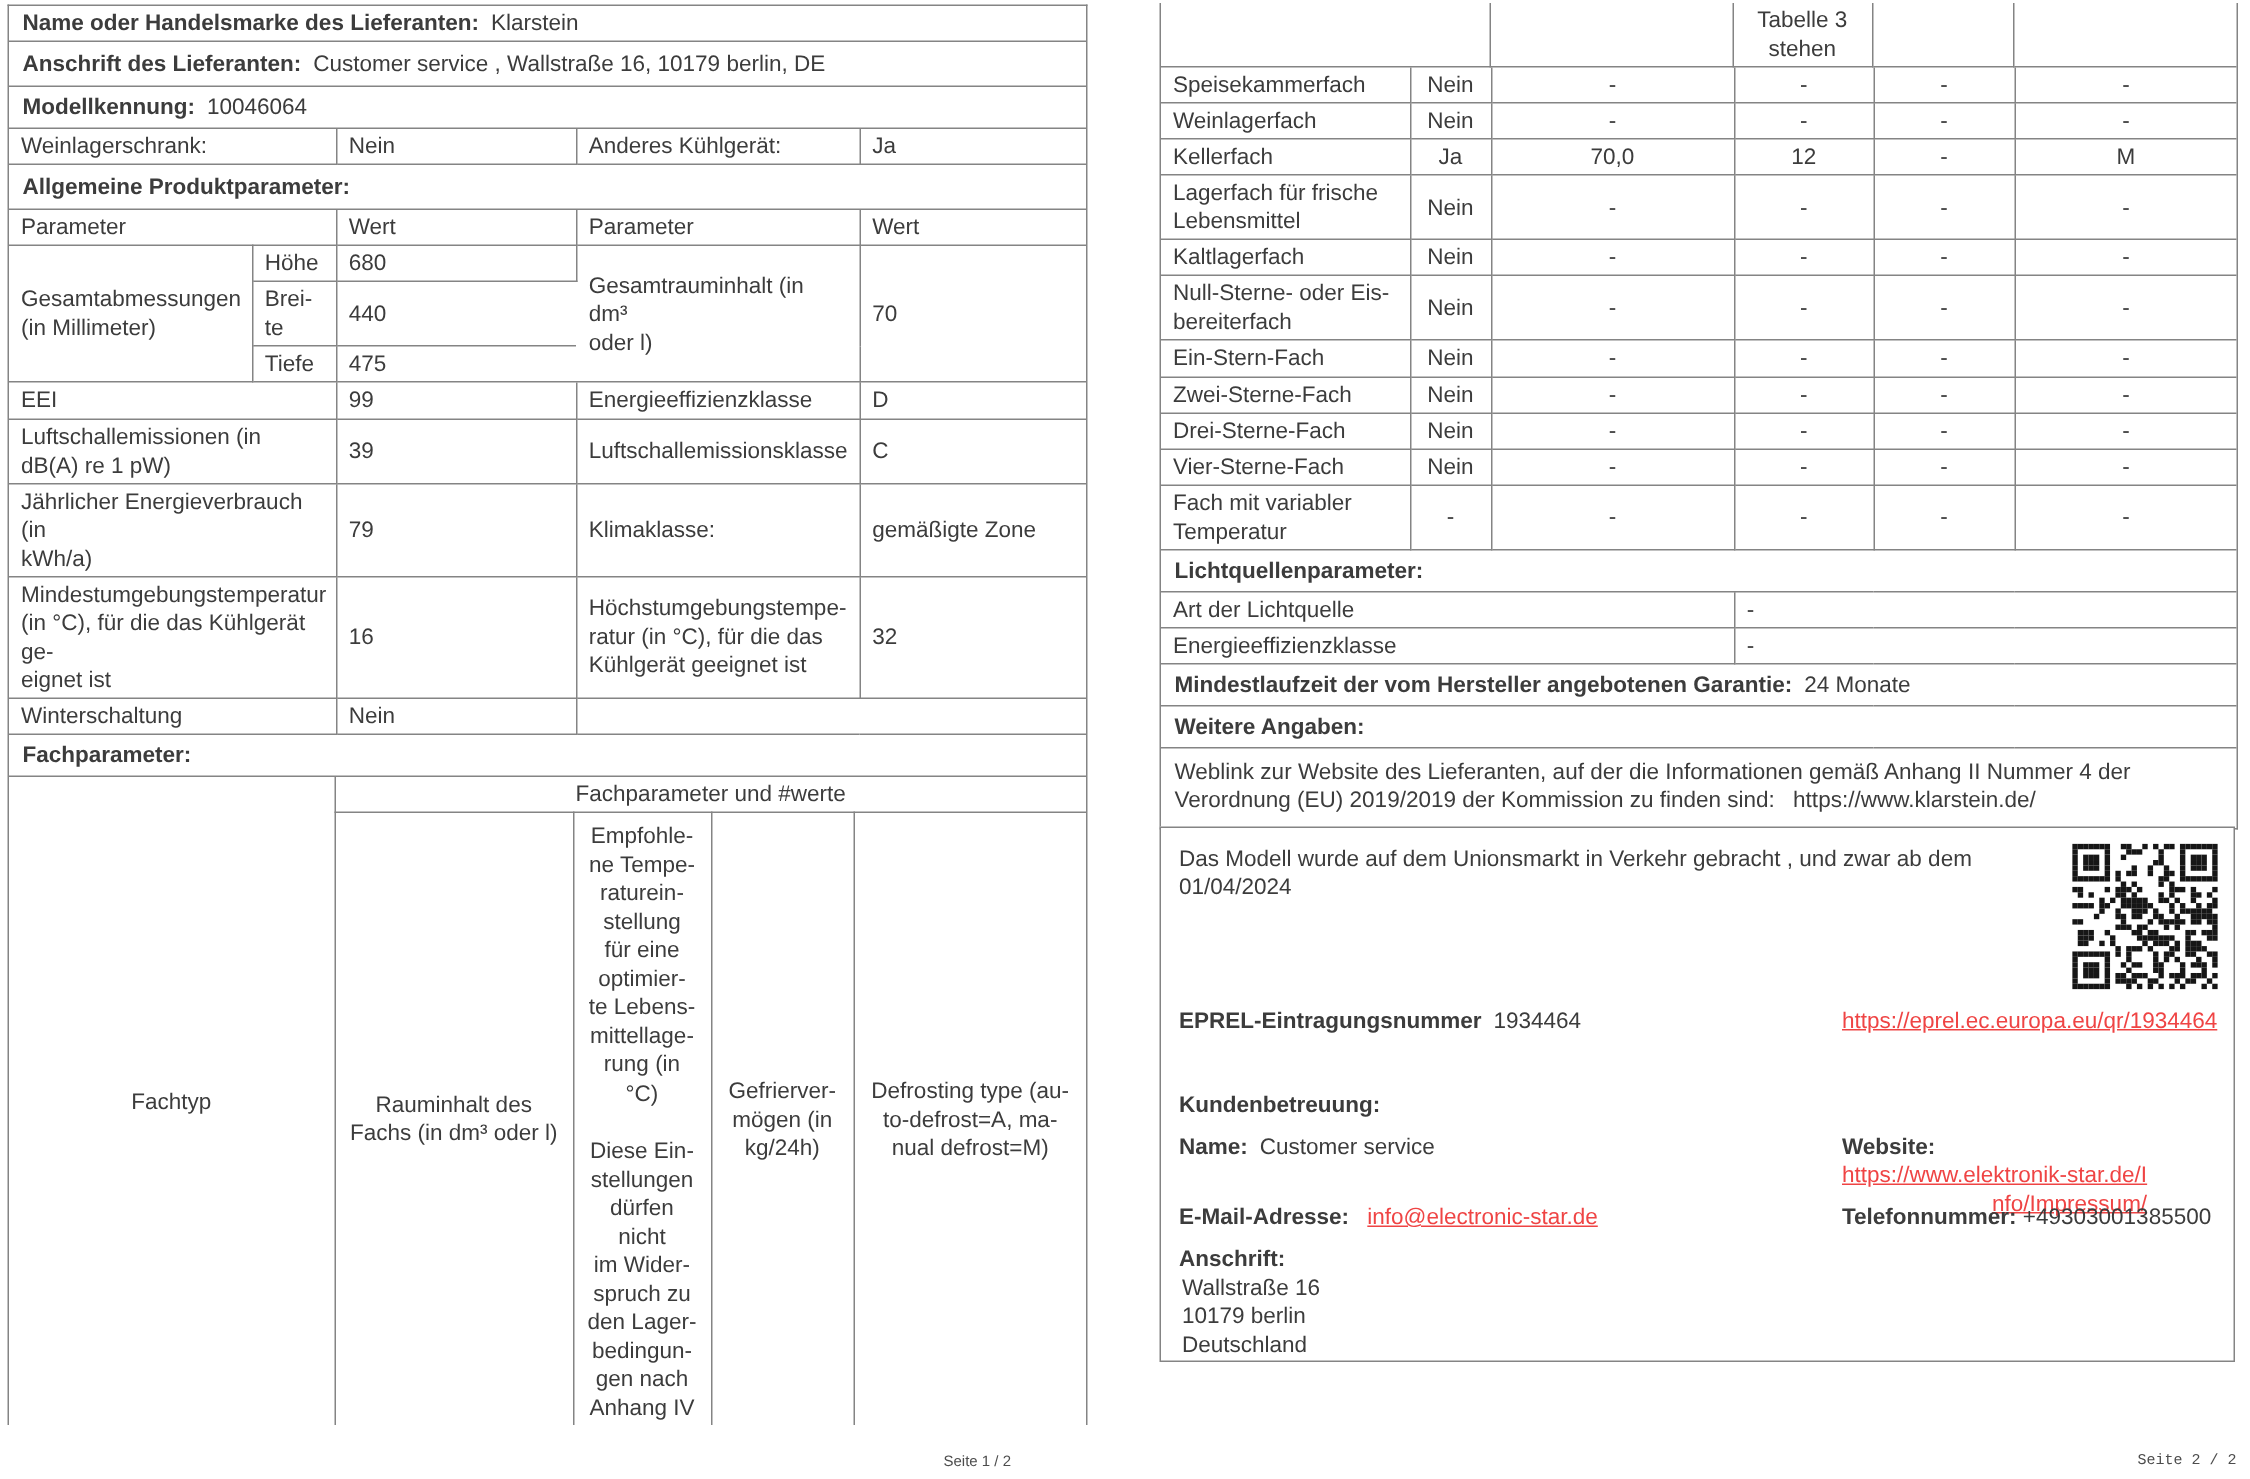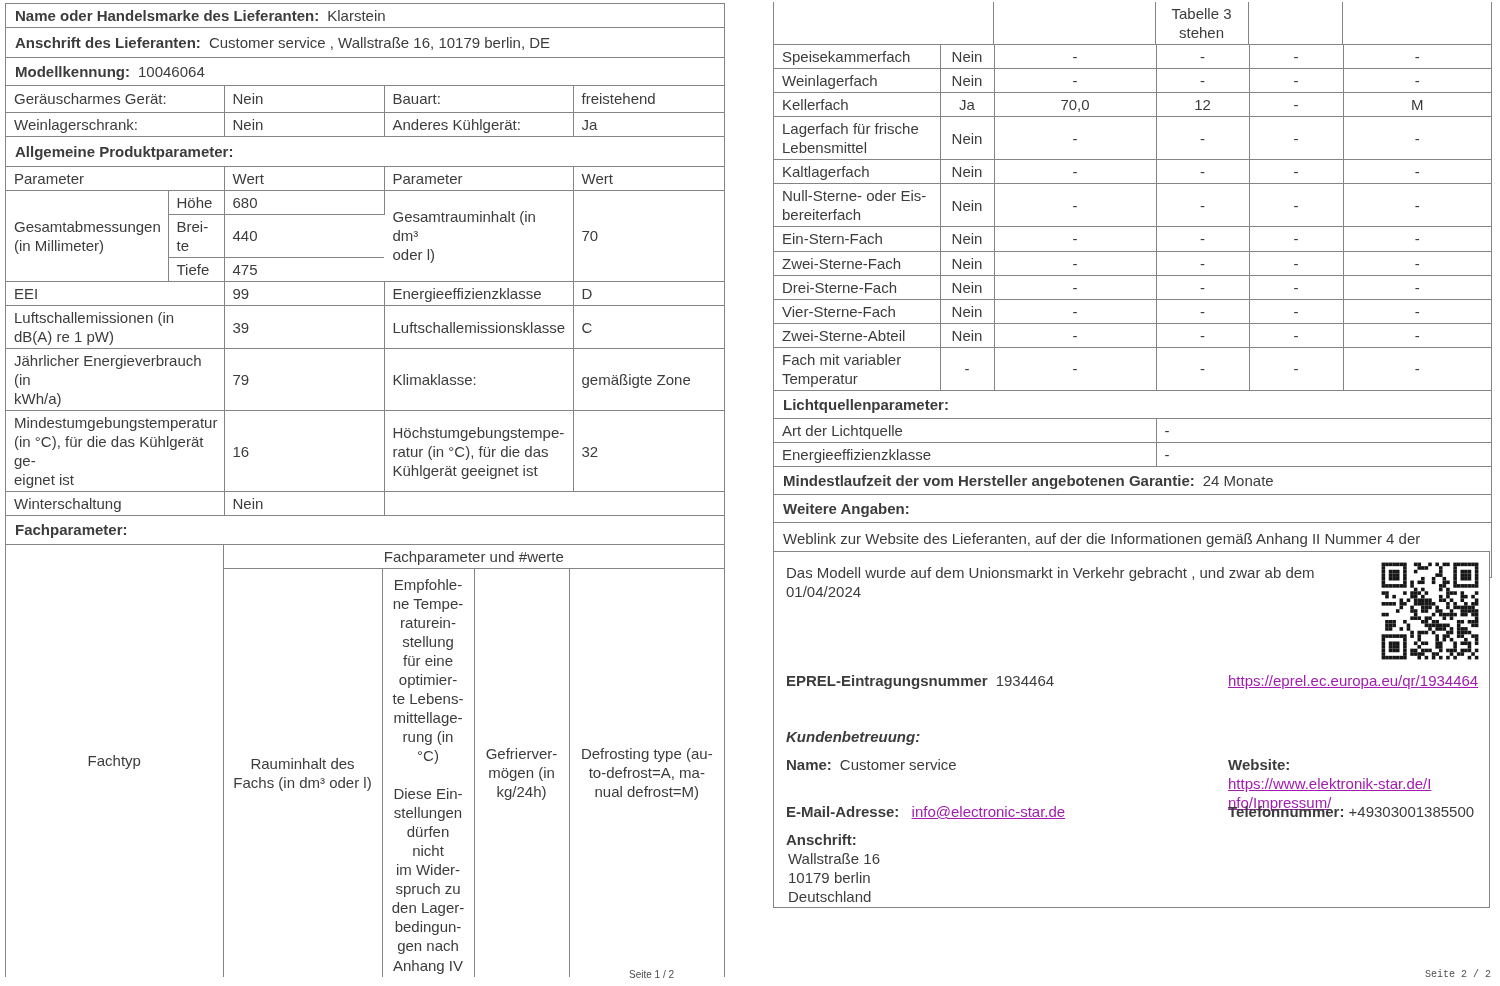--- a/index.html
+++ b/index.html
@@ -19,21 +19,21 @@
   #p1-title { font-size:29px; font-weight:bold; color:#221e6b; letter-spacing:-0.5px; }
   #p1-subtitle { margin-top:9px; max-width:700px; }
 
   table { border-collapse:collapse; table-layout:fixed; width:100%; }
   td, th { border-right:1px solid #848484; border-bottom:1px solid #848484; padding:2px 8px; vertical-align:middle; font-weight:normal; text-align:left; }
   td:last-child, th:last-child { border-right:none; }
   .ctr { text-align:center; }
   .pre { white-space:pre-line; }
   .noborder-b td { border-bottom:none; }
 
-  a { color:#a21caf; text-decoration:underline; }
+  a { color:#ef4444; text-decoration:underline;text-align:right; }
 
   #fachtyp-table td { text-align:center; }
   #fachtyp-tall td { vertical-align:middle; }
 
   .b2row { position:absolute; left:12px; width:695px; }
   .b2col2 { position:absolute; left:442px; top:0; }
   #qr { position:absolute; right:7px; top:7px; width:104px; height:104px; }
 
   .footer { position:absolute; font-size:10px; color:#4d4d4d; }
   #footer1 { top:969px; right:826px; }
@@ -59,26 +59,20 @@
 
 
   <table>
     <colgroup>
         <col style="width:218px">
         <col style="width:160px">
         <col style="width:189px">
         <col style="width:151px">
       </colgroup>
     <tbody>
-        <tr style="height:26px">
-      <td>Geräuscharmes Gerät:</td>
-      <td>Nein</td>
-      <td>Bauart:</td>
-      <td>freistehend</td>
-    </tr>
     <tr style="height:23px">
       <td>Weinlagerschrank:</td>
       <td>Nein</td>
       <td>Anderes Kühlgerät:</td>
       <td>Ja</td>
     </tr>
   </tbody>
     </table>
 
   <div class="row" style="min-height:29px;padding:5px 9px;">
@@ -307,28 +301,20 @@
         <tr style="height: 22px;">
           <td class="pre">Drei-Sterne-Fach</td>
           <td class="ctr">Nein</td>
           <td class="ctr">-</td>
           <td class="ctr">-</td>
           <td class="ctr">-</td>
           <td class="ctr">-</td>
         </tr>
         <tr style="height: 22px;">
           <td class="pre">Vier-Sterne-Fach</td>
-          <td class="ctr">Nein</td>
-          <td class="ctr">-</td>
-          <td class="ctr">-</td>
-          <td class="ctr">-</td>
-          <td class="ctr">-</td>
-        </tr>
-        <tr style="height: 22px;">
-          <td class="pre">Zwei-Sterne-Abteil</td>
           <td class="ctr">Nein</td>
           <td class="ctr">-</td>
           <td class="ctr">-</td>
           <td class="ctr">-</td>
           <td class="ctr">-</td>
         </tr>
         <tr>
           <td class="pre">Fach mit variabler
 Temperatur</td>
           <td class="ctr">-</td>
@@ -712,21 +698,21 @@
       <rect x="25" y="27" width="1" height="1" fill="#161616"></rect>
       <rect x="27" y="27" width="1" height="1" fill="#161616"></rect>
     </svg>
 
   <div class="b2row" style="top:119px;">
     <span class="lbl-b">EPREL-Eintragungsnummer</span><span class="val">1934464</span>
     <span class="b2col2"><a href="#">https://eprel.ec.europa.eu/qr/1934464</a></span>
   </div>
 
 
-  <div class="b2row lbl-b" style="top:175px;font-style:italic;">Kundenbetreuung:</div>
+  <div class="b2row lbl-b" style="top:175px;">Kundenbetreuung:</div>
 
   <div class="b2row" style="top:203px;">
     <span class="lbl-b">Name:</span><span class="val">Customer service</span>
     <span class="b2col2" style="width:250px;display:inline-block;"><span class="lbl-b">Website:</span> <a href="#" class="pre" style="display:inline-block;vertical-align:top;">https://www.elektronik-star.de/I
 nfo/Impressum/</a></span>
   </div>
 
   <div class="b2row" style="top:250px;">
     <span class="lbl-b">E-Mail-Adresse:</span>
     <a href="#" class="val">info@electronic-star.de</a>

